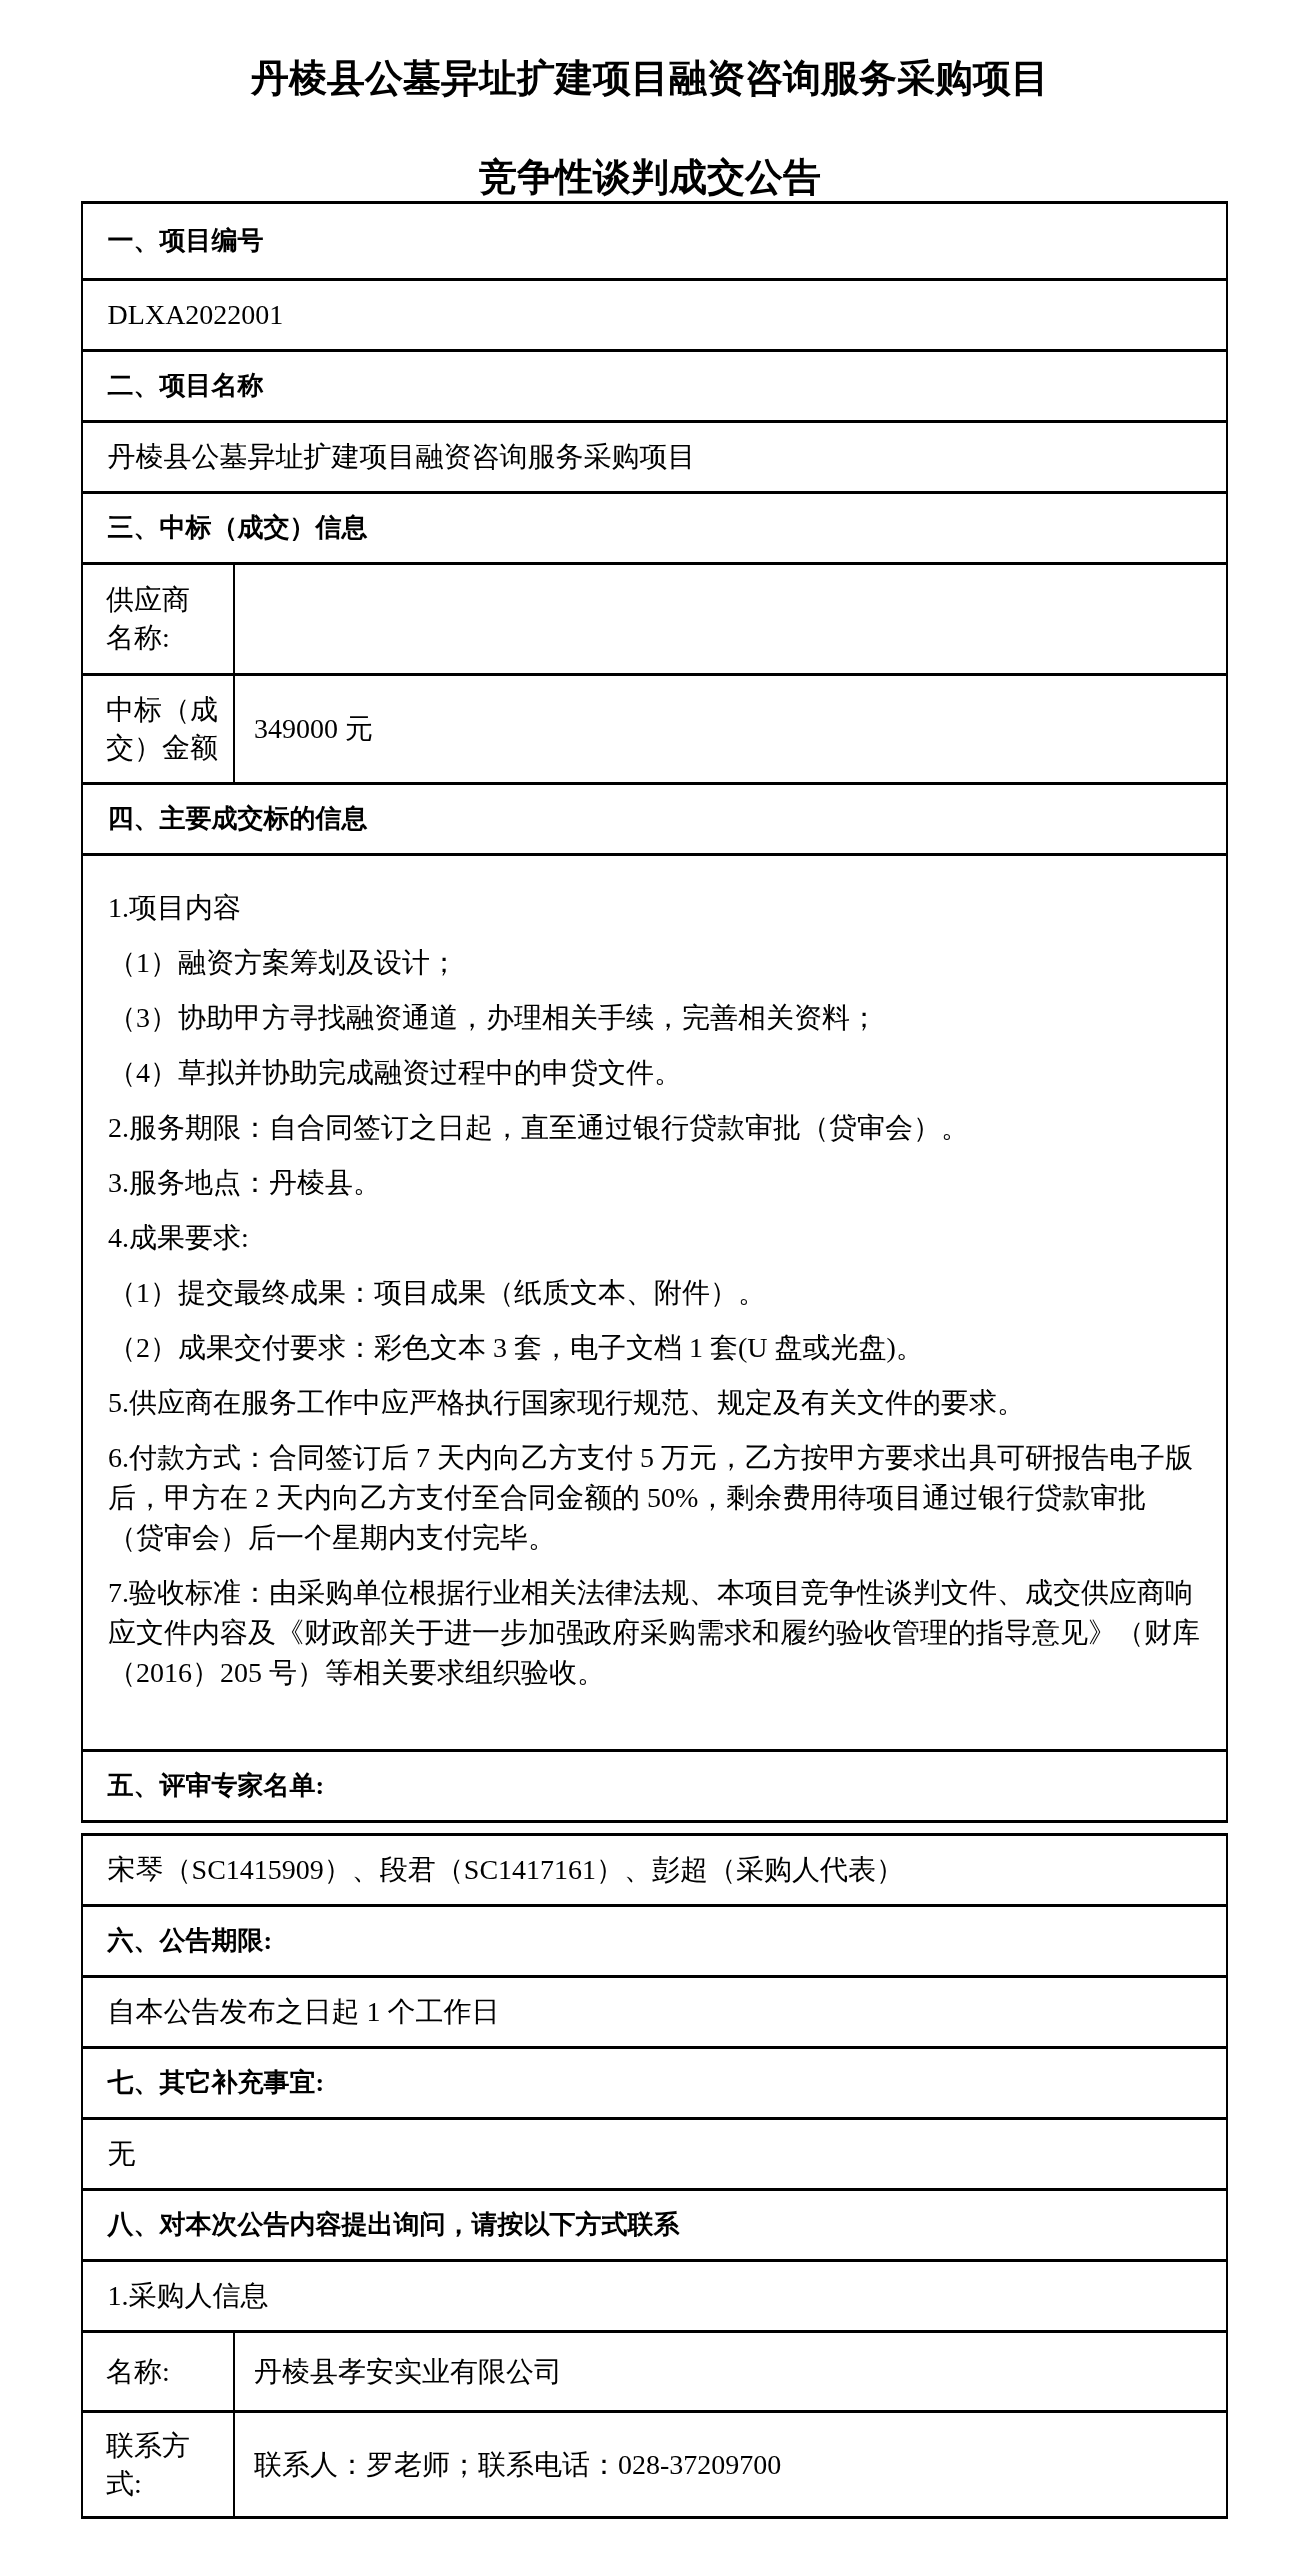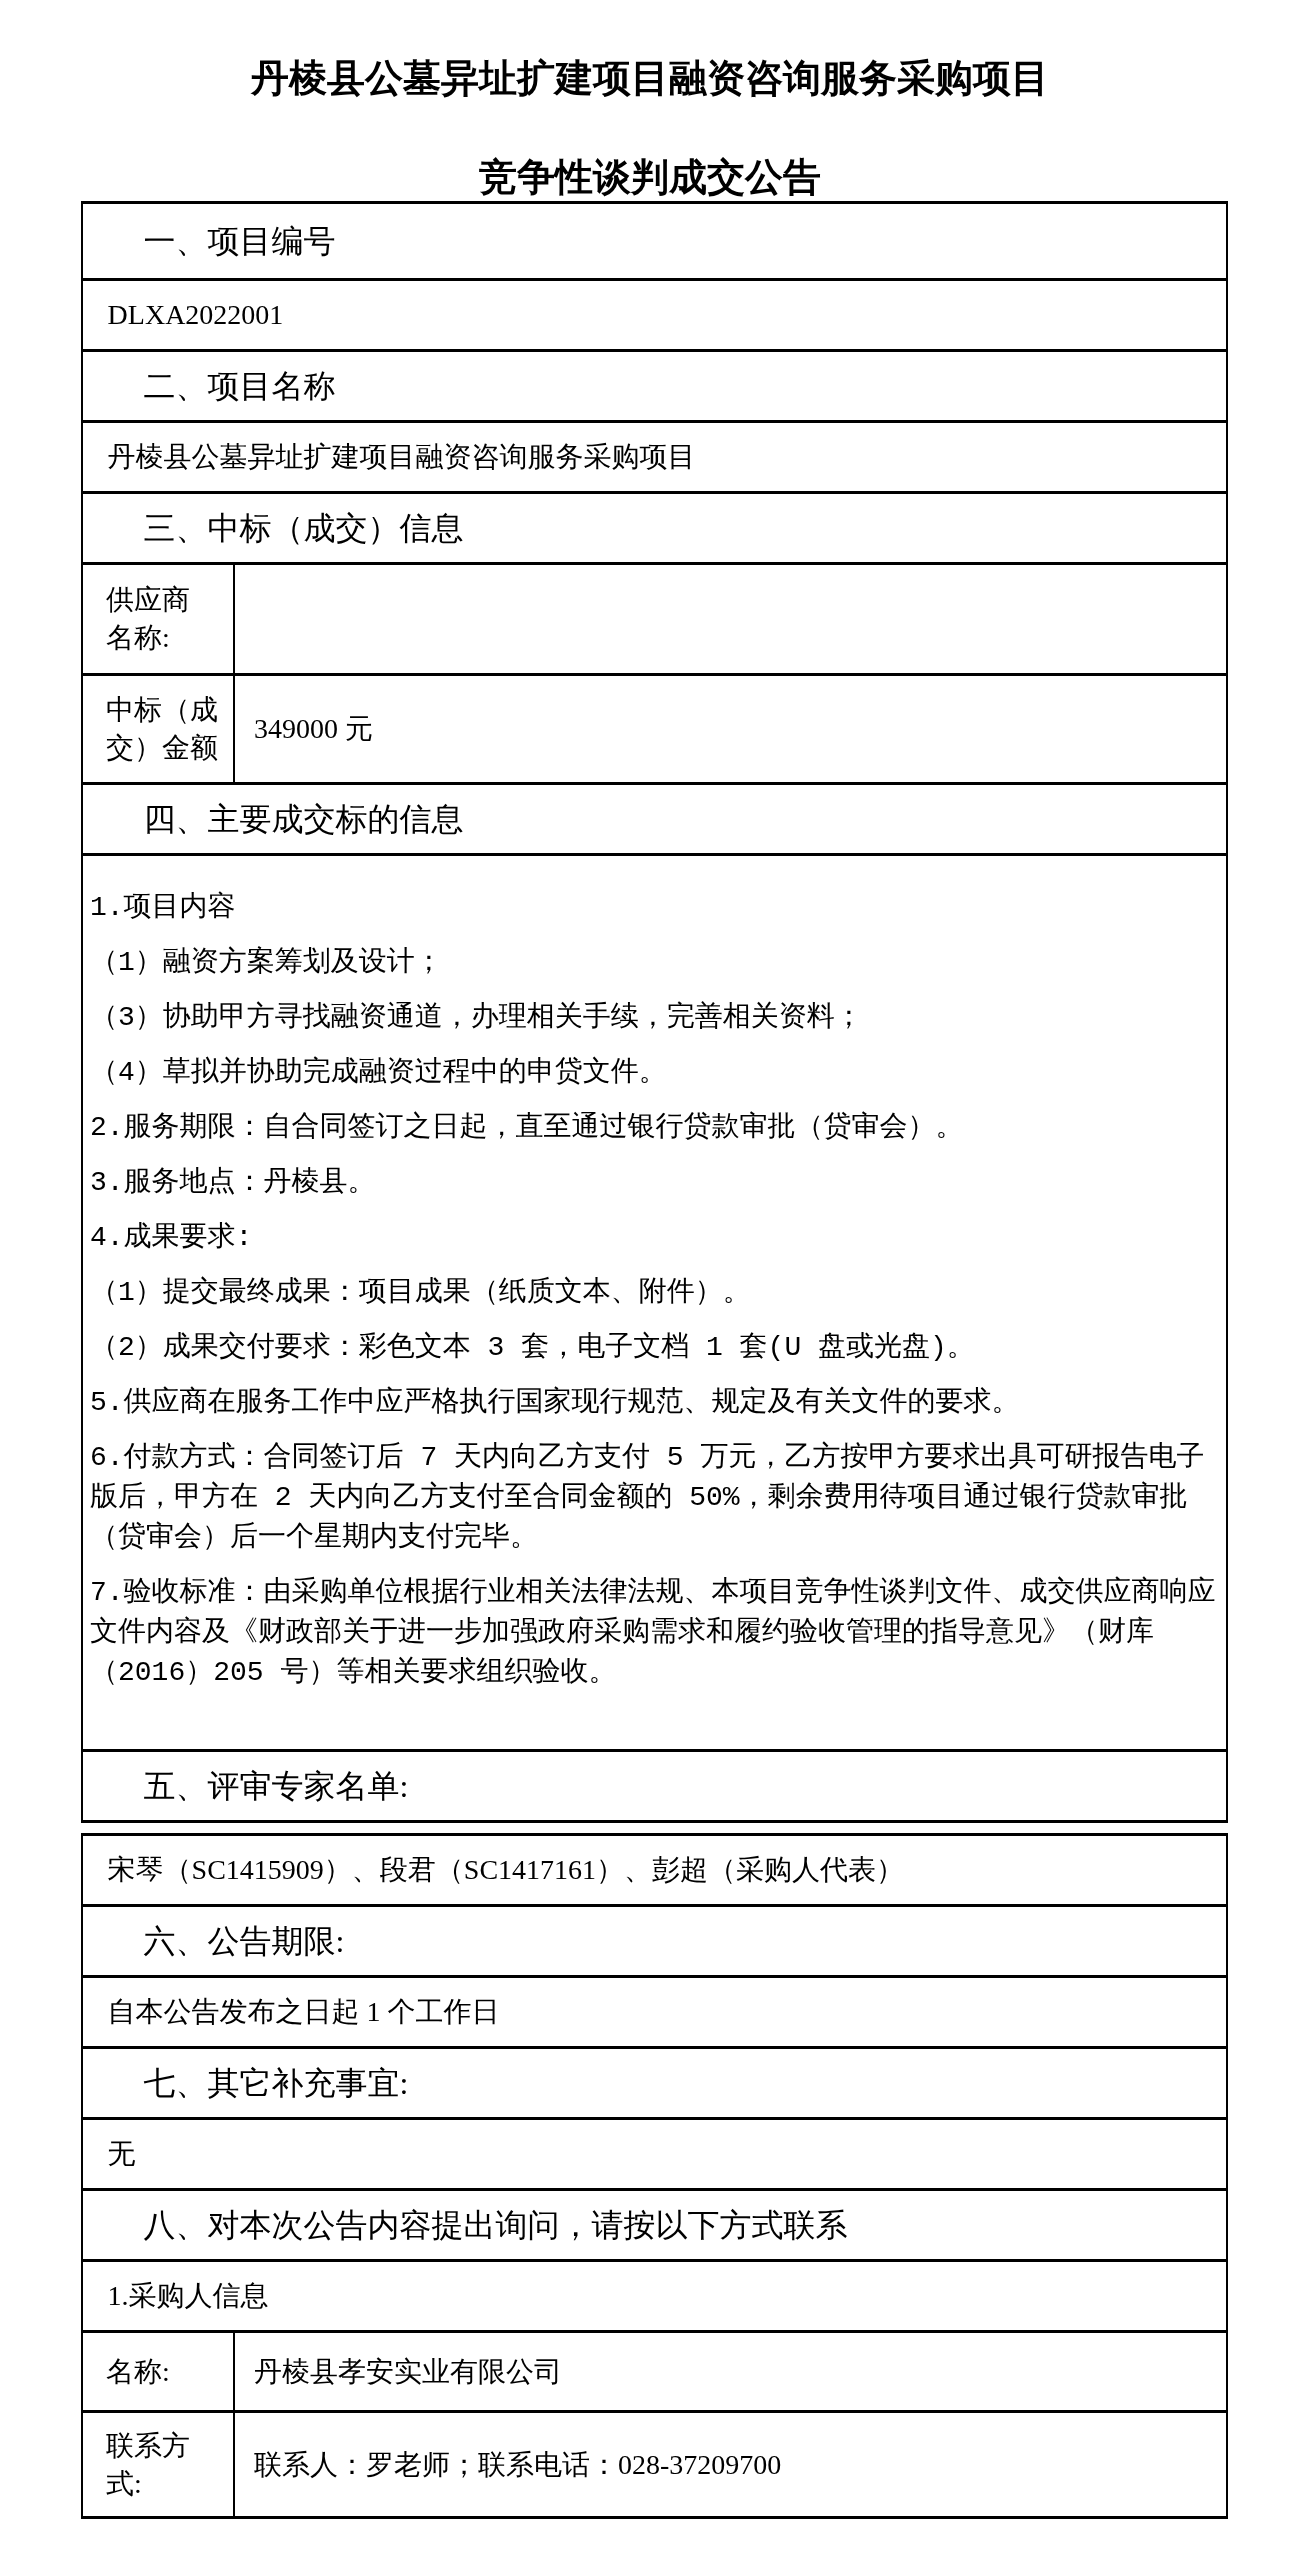--- a/index.html
+++ b/index.html
@@ -37,23 +37,22 @@
   .row {
     display: flex;
     align-items: center;
     border-top: 3.8px solid #000;
     font-size: 28px;
     line-height: 38px;
   }
   .row:first-child { border-top: none; }
 
   .row.header {
-    font-weight: normal;
-    font-size: 32px;
-    padding-left: 36px;
+    font-weight: bold;
+    font-size: 26px;
   }
   .full-cell {
     padding: 15px 24.6px;
     width: 100%;
   }
   
   .h-78 { min-height: 74px; }
   .h-72 { min-height: 68px; }
   .h-70 { min-height: 66px; }
   .h-68 { min-height: 64px; }
@@ -80,24 +79,23 @@
   .h-112 { min-height: 106px; }
   .h-104 { min-height: 98px; }
   .h-82  { min-height: 77px; }
 
   
   .row.content-row {
     align-items: flex-start;
     min-height: 893px;
   }
   .content-cell {
-    padding: 17px 7px;
+    padding: 17px 25px;
     width: 100%;
     box-sizing: border-box;
-    font-family: Liberation Mono, monospace;
   }
   .content-cell p {
     margin: 15px 0;
     line-height: 40px;
     font-size: 28px;
   }
 </style>
 </head>
 <body>
 

